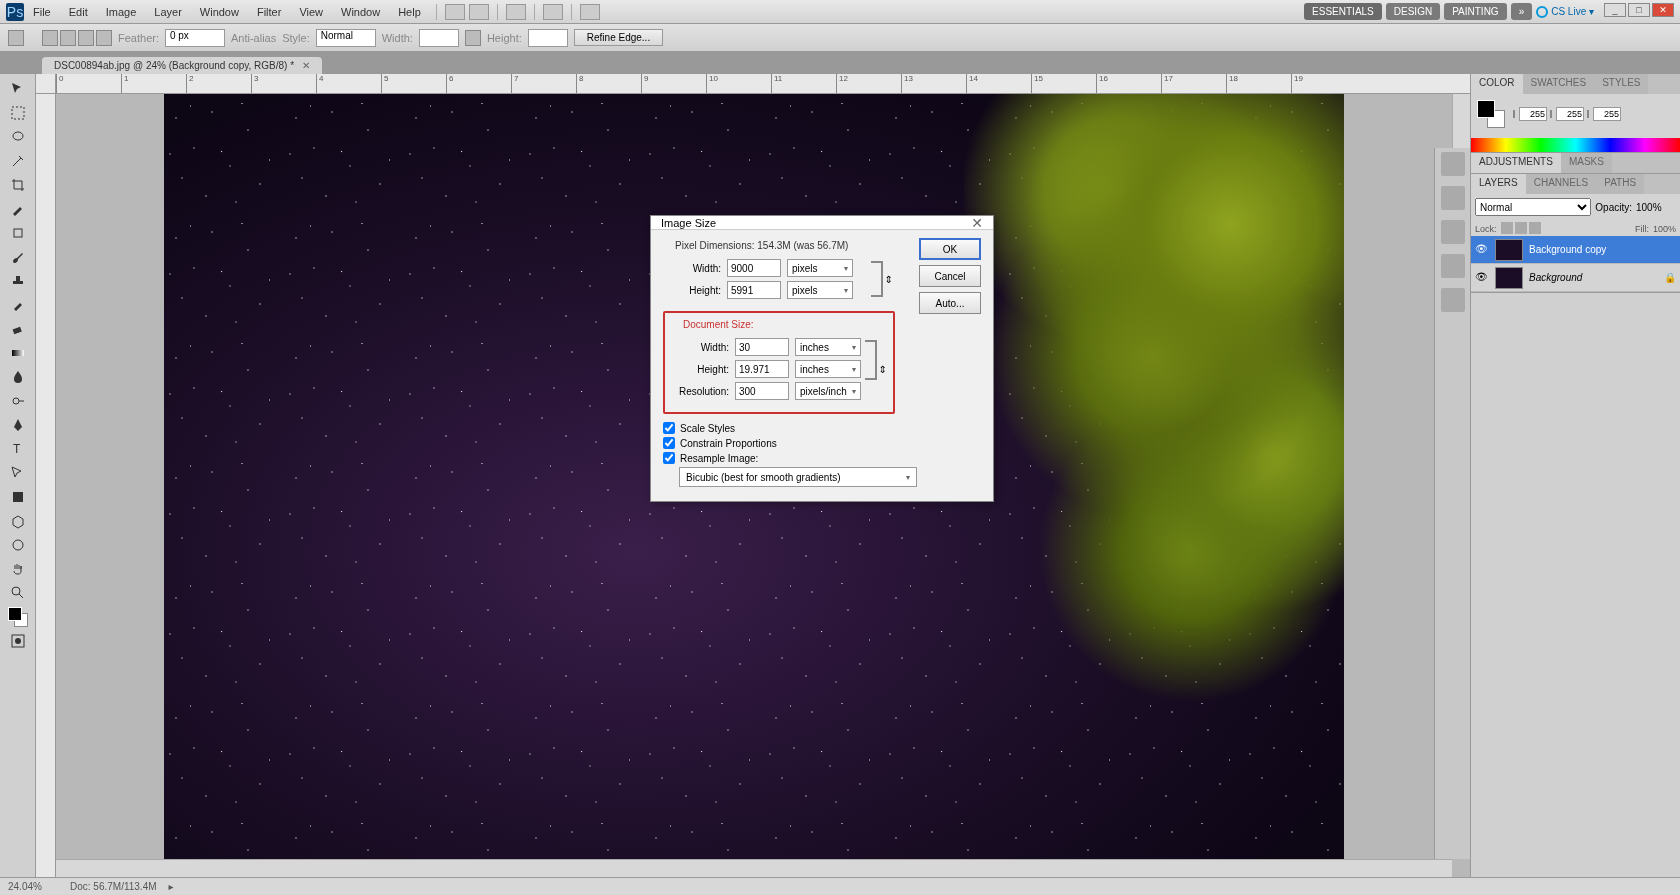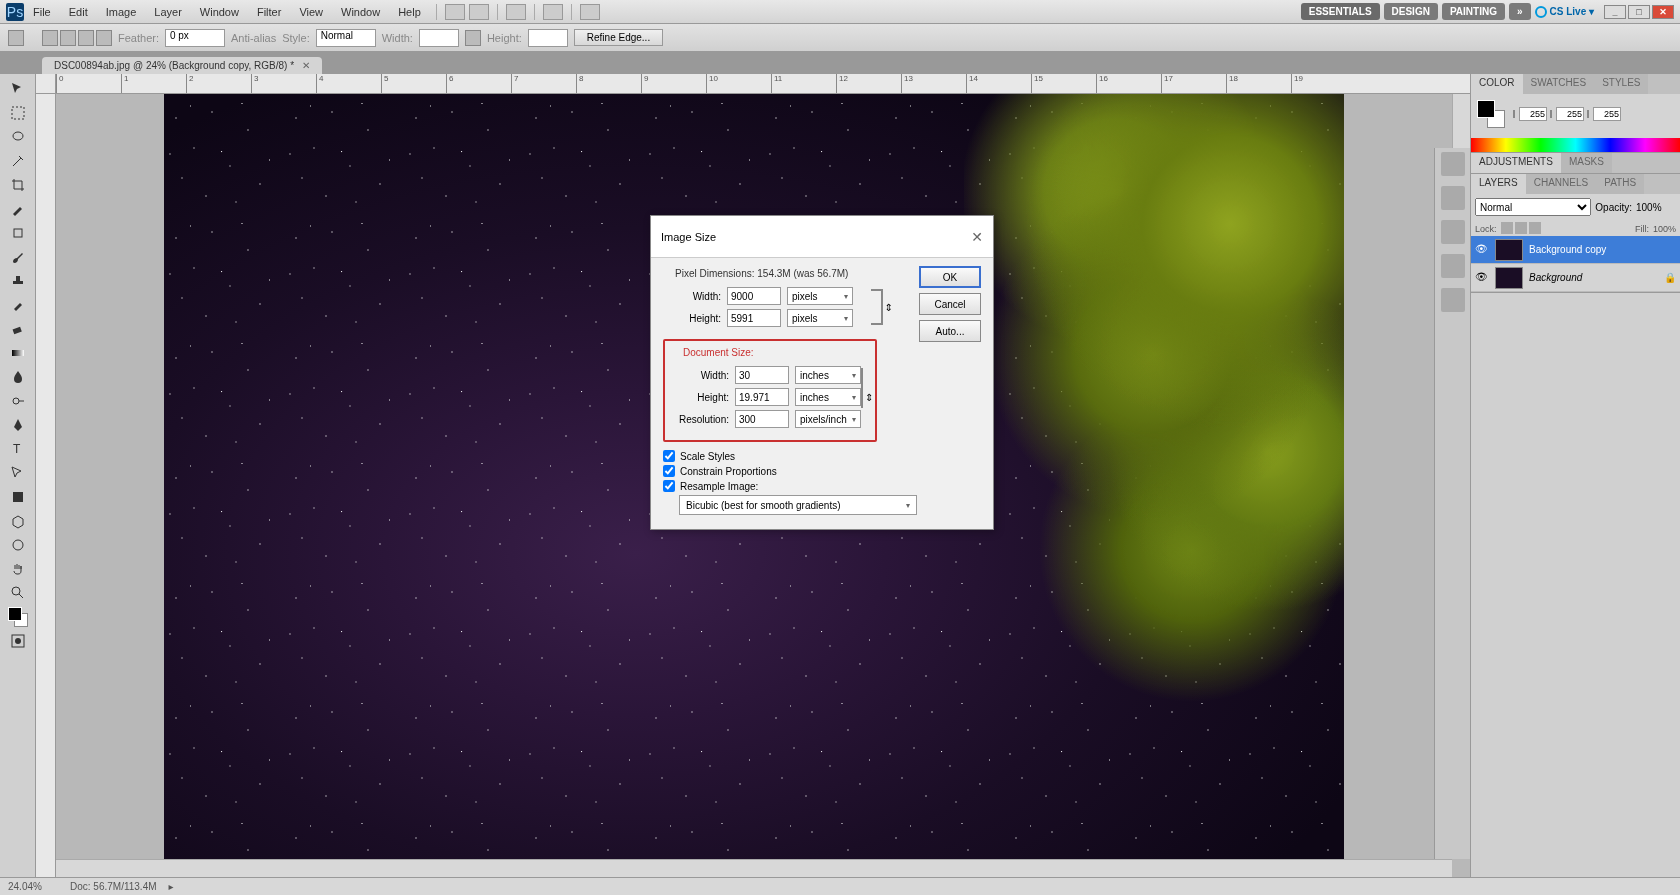--- a/index.html
+++ b/index.html
@@ -2,21 +2,21 @@
 <html><head>
 <meta charset="utf-8">
 <style>
 * { box-sizing: border-box; margin: 0; padding: 0; font-family: Tahoma, Arial, sans-serif; }
 body { width: 1680px; height: 895px; background: #b8b8b8; overflow: hidden; position: relative; }
 
 
 .menubar { height: 24px; background: linear-gradient(#e8e8e8,#d4d4d4); display: flex; align-items: center; font-size: 11px; color: #333; padding: 0 6px; border-bottom: 1px solid #999; }
 .menubar .ps-logo { width: 18px; height: 18px; background: #0a3d6b; border-radius: 2px; display: flex; align-items: center; justify-content: center; color: #9fd4ff; font-size: 14px; font-weight: normal; }
 .menubar .mitem { padding: 0 9px; cursor: pointer; }
-.menubar .rsection { margin-left: auto; display: flex; align-items: center; gap: 4px; font-weight: bold; }
+.menubar .rsection { margin-left: auto; display: flex; gap: 4px; }
 .menubar .wbtn { background: #7a7a7a; color: #fff; padding: 3px 8px; border-radius: 3px; font-size: 10px; }
 .menubar .wbtn.active { background: #6a6a6a; }
 .menubar .cslive { color: #0066aa; font-size: 10px; display: flex; align-items: center; gap: 3px; }
 .menubar .cslive-icon { width: 12px; height: 12px; border: 2px solid #0099dd; border-radius: 50%; }
 .menubar .winctrl { display: flex; gap: 2px; margin-left: 6px; }
 .menubar .winctrl span { width: 22px; height: 14px; display: inline-flex; align-items: center; justify-content: center; font-size: 9px; border: 1px solid #888; background: #ddd; }
 .menubar .winctrl .closex { background: #d94a38; color: #fff; }
 .menubar .toolbtn { width: 20px; height: 16px; background: #ccc; border: 1px solid #999; margin: 0 2px; display: inline-block; }
 .menubar .sep { width: 1px; height: 16px; background: #aaa; margin: 0 6px; }
 
@@ -104,21 +104,21 @@
 .layerrow .lock { margin-left: auto; width: 12px; }
 .layerhdr { display: flex; align-items: center; gap: 4px; padding: 4px; font-size: 10px; }
 .layerhdr select { flex: 1; font-size: 10px; height: 18px; }
 .layerhdr .op { width: 40px; font-size: 10px; }
 .layerhdr2 { display: flex; align-items: flex-end; gap: 4px; padding: 2px 4px; font-size: 9px; color: #555; }
 .layerhdr2 .icns { display: flex; gap: 2px; }
 .layerhdr2 .icns span { width: 12px; height: 12px; background: #aaa; }
 
 
 .dialog { position: absolute; left: 650px; top: 215px; width: 344px; background: #f0f0f0; border: 1px solid #888; box-shadow: 2px 2px 8px rgba(0,0,0,0.3); font-size: 11px; }
-.dlgtitle { height: 42px; background: #fff; border-bottom: 1px solid #ccc; display: flex; align-items: center; padding: 0 10px; gap: 44px; }
+.dlgtitle { height: 14px; background: #fff; border-bottom: 1px solid #ccc; display: flex; align-items: center; padding: 0 10px; gap: 44px; }
 .dlgtitle .t { flex: 1; }
 .dlgtitle .x { cursor: pointer; font-size: 14px; color: #666; }
 .dlgbody { padding: 10px 12px 14px; position: relative; }
 .dlgbtns { position: absolute; right: 12px; top: 8px; display: flex; flex-direction: column; gap: 5px; }
 .dlgbtn { width: 62px; height: 22px; background: linear-gradient(#fafafa,#e0e0e0); border: 1px solid #888; font-size: 10px; cursor: pointer; }
 .dlgbtn.primary { border: 2px solid #3a6fcf; }
 .fset { margin-bottom: 8px; }
 .fset .legend { font-size: 10px; color: #333; margin-bottom: 4px; margin-left: 12px; }
 .fset.hl { border: 2px solid #c93030; padding: 6px 6px 8px; border-radius: 2px; }
 .fset.hl .legend { color: #c93030; }
@@ -485,21 +485,21 @@
             <span class="lbl">Height:</span>
             <input value="5991" style="">
             <div class="unit">pixels</div>
           </div>
         </div>
         <div class="bracket"></div>
           <span class="link">⇕</span>
       </div>
     </div>
 
-    <div class="fset hl" style="width:214px">
+    <div class="fset hl" style="width:232px">
       <div class="legend">Document Size:</div>
       <div class="brwrap">
         <div style="flex:1">
           <div class="frow">
             <span class="lbl">Width:</span>
             <input value="30" style="">
             <div class="unit">inches</div>
           </div>
           <div class="frow">
             <span class="lbl">Height:</span>

